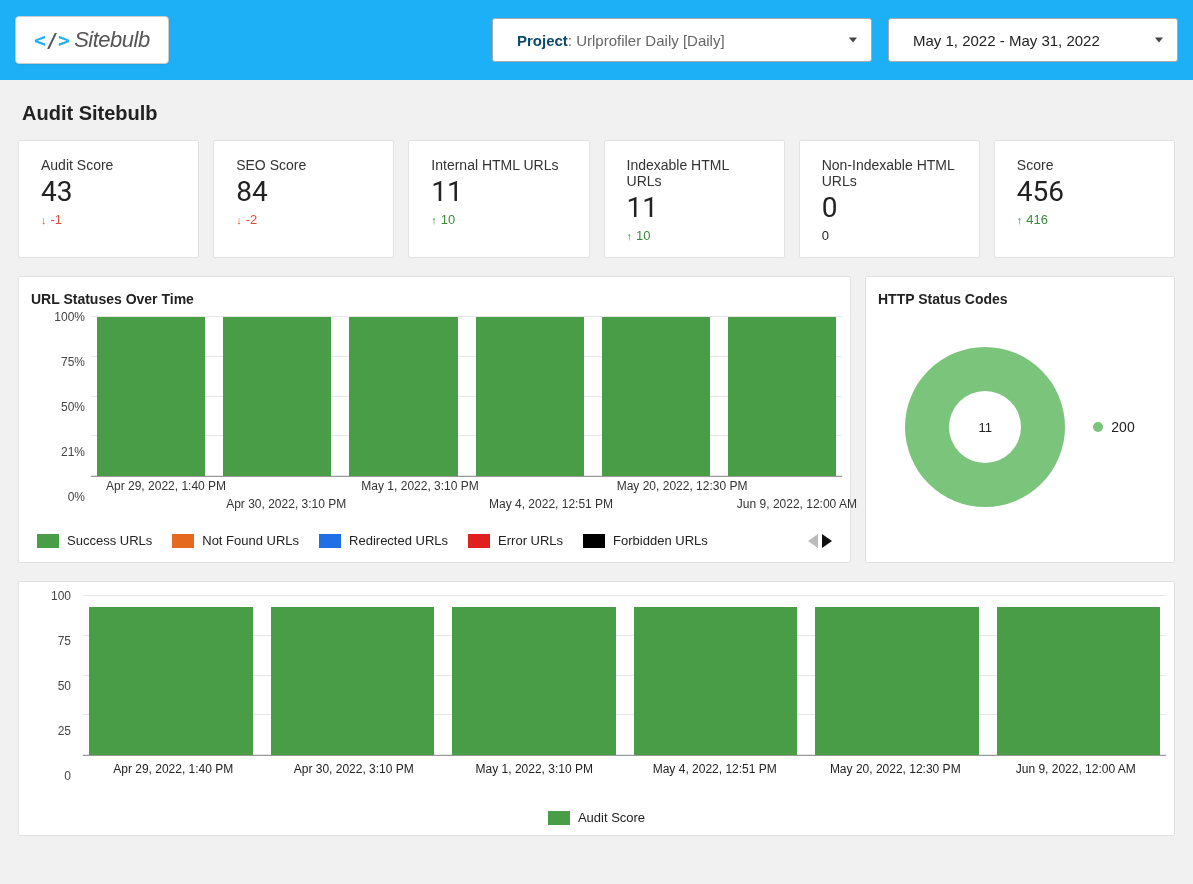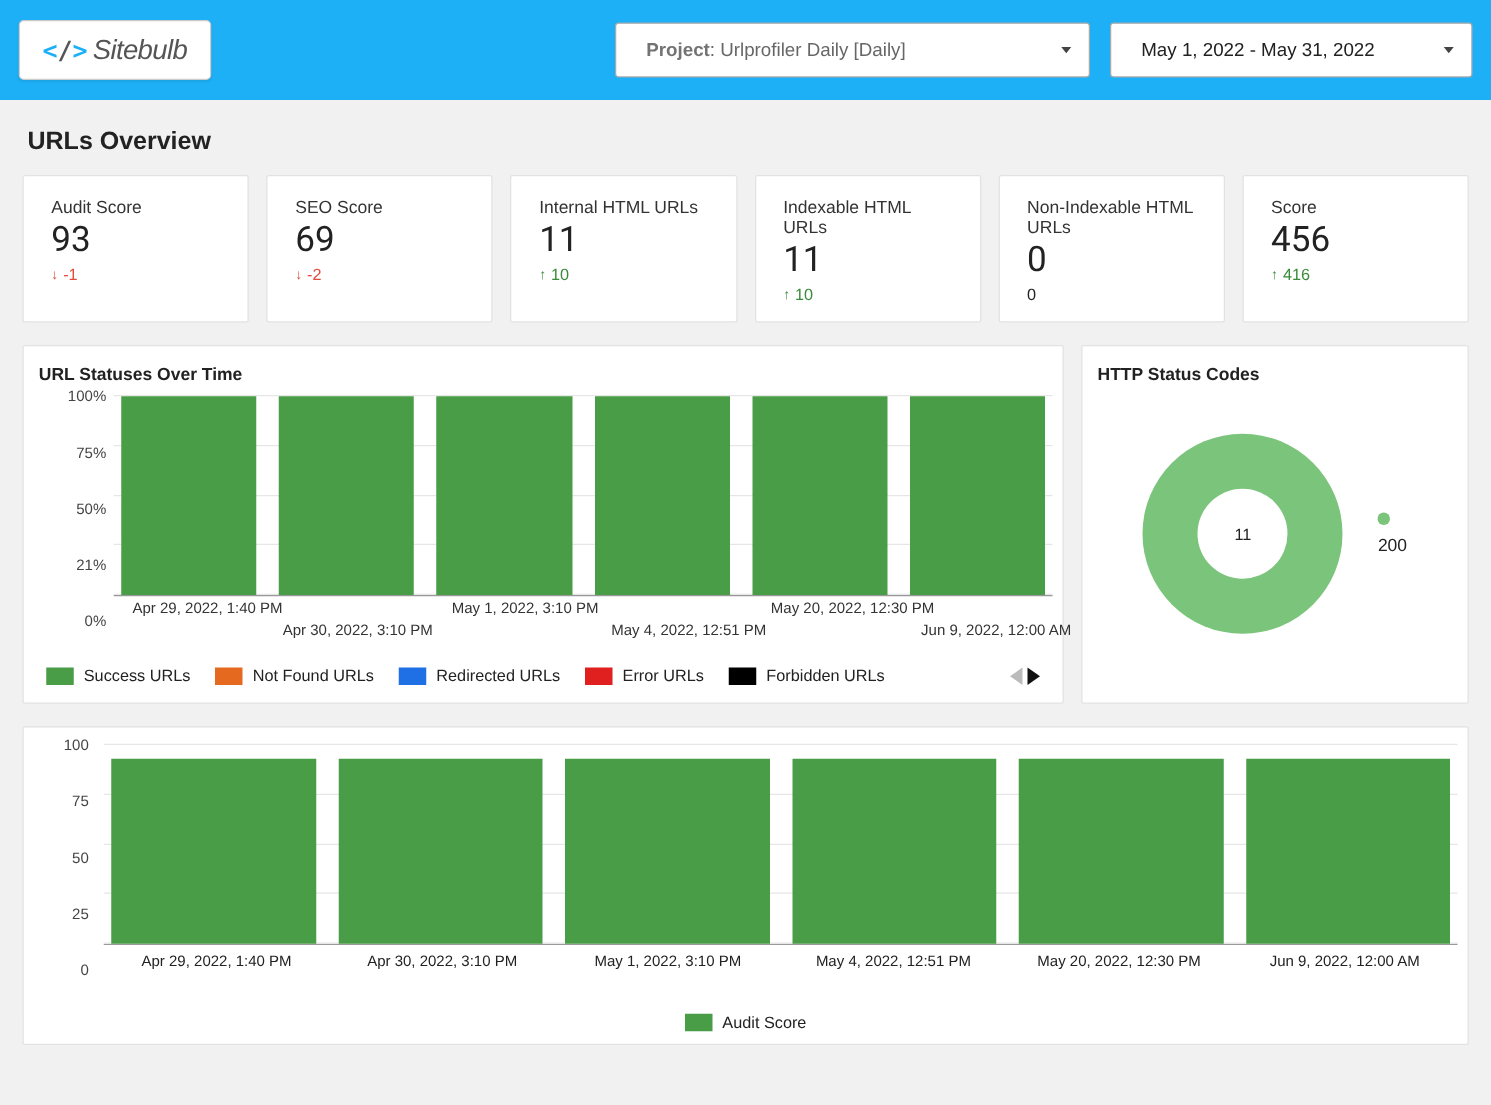--- a/index.html
+++ b/index.html
@@ -8,21 +8,21 @@
   .logo-box { background: #fff; border: 1px solid #ccc; border-radius: 4px; padding: 10px 18px; display: flex; align-items: center; gap: 4px; box-shadow: 0 1px 2px rgba(0,0,0,.08);}
   .logo-icon { font-family: monospace; font-weight: bold; font-size: 20px; }
   .logo-icon .b1 { color: #1eb0f7; }
   .logo-icon .b2 { color: #555; }
   .logo-text { font-size: 22px; font-weight: 500; color: #555; font-style: italic; letter-spacing: -0.5px;}
   .header-right { display:flex; gap:16px; margin-left:auto;}
   .dropdown { background: #fff; border: 1px solid #aaa; border-radius: 3px; height: 44px; display: flex; align-items: center; padding: 0 30px 0 24px; position: relative; font-size: 15px; }
   .dropdown.project { width: 380px; }
   .dropdown.date { width: 290px; }
   .dropdown .caret { position: absolute; right: 14px; top: 50%; transform: translateY(-50%); border-left: 4px solid transparent; border-right: 4px solid transparent; border-top: 5px solid #444; }
-  .dropdown .label { font-weight: bold; color: #737373; }
+  .dropdown .label { font-weight: bold; color: #0c4a6e; }
   .dropdown .value { color: #666; }
   .content { padding: 0 18px 10px 18px; }
   h1.section-title { font-size: 20px; font-weight: bold; margin: 22px 0 15px 4px; }
   .cards { display: flex; gap: 14px; }
   .card { background: #fff; border: 1px solid #e2e2e2; border-radius: 2px; flex: 1; padding: 16px 22px 14px 22px; min-width: 0;}
   .card-title { font-size: 14px; color: #333; margin-bottom: 2px; }
   .card-value { font-size: 28px; font-weight: 400; font-family: Roboto, Arial, sans-serif; margin-bottom: 4px;}
   .card-delta { font-size: 13px; display: flex; align-items: center; gap: 4px; }
   .delta-up { color: #3a8b3a; }
   .delta-down { color: #e14a3a; }
@@ -44,21 +44,21 @@
   .legend { display: flex; gap: 20px; margin: 16px 0 4px 10px; font-size: 13px; align-items: center; flex-wrap: wrap;}
   .legend-item { display: flex; align-items: center; gap: 8px;}
   .swatch { width: 22px; height: 14px; display: inline-block; }
   .nav-arrows { margin-left: auto; display: flex; gap: 4px; padding-right: 10px;}
   .nav-arrow { width: 0; height: 0; display: inline-block; }
   .arrow-left { border-top: 7px solid transparent; border-bottom: 7px solid transparent; border-right: 10px solid #bbb; }
   .arrow-right { border-top: 7px solid transparent; border-bottom: 7px solid transparent; border-left: 10px solid #111; }
   .donut-wrap { display: flex; align-items: center; justify-content: center; gap: 28px; height: 220px; }
   .donut { width: 160px; height: 160px; border-radius: 50%; background: #7bc47b; display: flex; align-items: center; justify-content: center; position: relative;}
   .donut-hole { width: 72px; height: 72px; border-radius: 50%; background: #fff; display:flex; align-items:center; justify-content:center; font-size: 13px;}
-  .donut-legend { display:flex; align-items:flex-start; gap:8px; font-size: 14px; flex-direction: column;}
+  .donut-legend { display:flex; align-items:center; gap:8px; font-size: 14px;}
   .dot { width: 10px; height: 10px; border-radius: 50%; background: #7bc47b; }
   .score-panel { margin-top: 18px; }
   .score-bars-wrap { margin-left: 56px; position: relative; }
   .score-bars { display:flex; align-items:flex-end; height: 160px; gap: 18px; padding: 0 6px; border-bottom: 1px solid #999; position: relative;}
   .score-y-axis { position:absolute; left:0; top:0; bottom:20px; width:50px;}
   .score-x-labels { display:flex; margin-left: 56px; font-size: 12px; padding-top: 6px;}
   .score-x-labels > div { flex:1; text-align:center;}
   .score-legend { display:flex; justify-content:center; margin-top: 14px; gap: 8px; font-size: 13px; align-items:center;}
 </style>
 </head>
@@ -75,34 +75,34 @@
       <span class="caret"></span>
     </div>
     <div class="dropdown date">
       <span>May 1, 2022 - May 31, 2022</span>
       <span class="caret"></span>
     </div>
   </div>
 </div>
 
 <div class="content">
-  <h1 class="section-title">URLs Overview</h1>
+  <h1 class="section-title">Audit Sitebulb</h1>
 
   <div class="cards" id="cards-row">
       <div class="card">
         <div class="card-title">Audit Score</div>
-        <div class="card-value">93</div>
+        <div class="card-value">43</div>
         <div class="card-delta delta-down">
           <span class="delta-arrow">↓</span>
           <span>-1</span>
         </div>
       </div>
       <div class="card">
         <div class="card-title">SEO Score</div>
-        <div class="card-value">69</div>
+        <div class="card-value">84</div>
         <div class="card-delta delta-down">
           <span class="delta-arrow">↓</span>
           <span>-2</span>
         </div>
       </div>
       <div class="card">
         <div class="card-title">Internal HTML URLs</div>
         <div class="card-value">11</div>
         <div class="card-delta delta-up">
           <span class="delta-arrow">↑</span>

